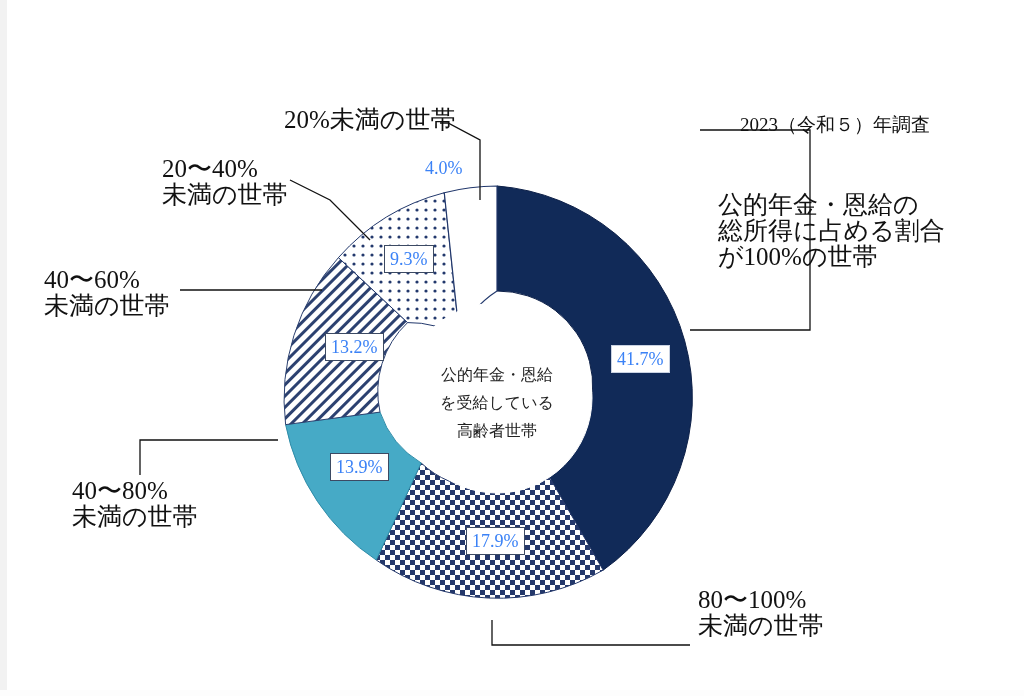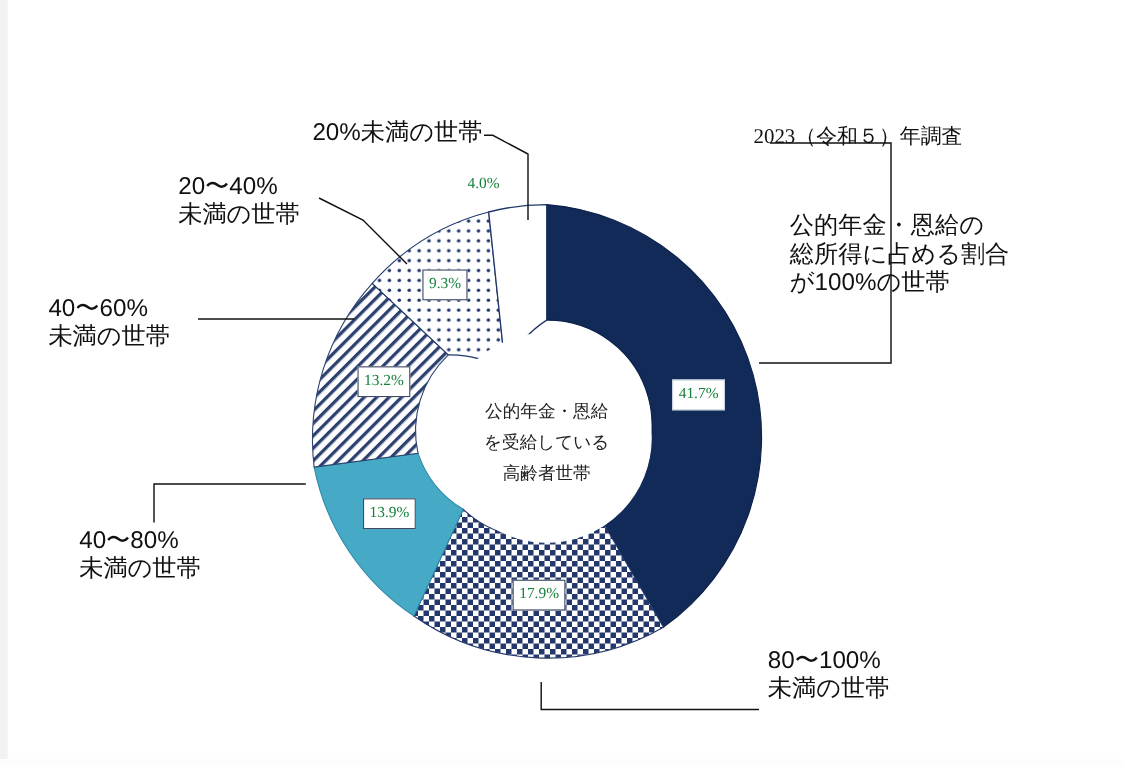--- a/index.html
+++ b/index.html
@@ -34,22 +34,22 @@
 
   svg.chart {
     position: absolute;
     left: 0; top: 0;
     width: 1024px;
     height: 696px;
   }
 
   .lbl {
     position: absolute;
-    font-family: Liberation Sans, sans-serif;
-    font-size: 22px;
+    font-family: Liberation Serif, serif;
+    font-size: 25px;
     line-height: 26px;
     color: #111111;
     white-space: pre-line;
   }
   .lbl.right { text-align: left; }
   .lbl.left  { text-align: left; }
 
   .title {
     position: absolute;
     font-size: 19px;
@@ -65,24 +65,24 @@
     line-height: 28px;
     color: #222222;
     white-space: pre-line;
     width: 190px;
   }
 
   .val {
     position: absolute;
     background: #ffffff;
     border: 1px solid #3c4a63;
-    font-size: 14px;
+    font-size: 18px;
     line-height: 22px;
     padding: 2px 5px;
-    color: #15803d;
+    color: #3b82f6;
     font-family: "Liberation Serif", "DejaVu Serif", serif;
     white-space: nowrap;
   }
   .val.onnavy {
     border-color: #c9d2e2;
   }
 </style>
 </head>
 <body>
 
@@ -170,21 +170,21 @@
       <path d="M 278 440 L 140 440 L 140 475"></path>
 
       <path d="M 322 290 L 290 290 L 180 290"></path>
 
       <path d="M 370 240 L 330 200 L 290 180"></path>
 
       <path d="M 480 200 L 480 140 L 448 123 L 440 123"></path>
     </g>
   </svg>
 
-  <div class="title" style="left:685px; top:112px;">2023（令和５）年調査</div>
+  <div class="title" style="left:740px; top:112px;">2023（令和５）年調査</div>
 
   <div class="lbl right" style="left:718px; top:192px;">公的年金・恩給の
 総所得に占める割合
 が100%の世帯</div>
 
   <div class="lbl left" style="left:698px; top:587px;">80〜100%
 未満の世帯</div>
 
   <div class="lbl left" style="left:72px; top:478px;">40〜80%
 未満の世帯</div>

